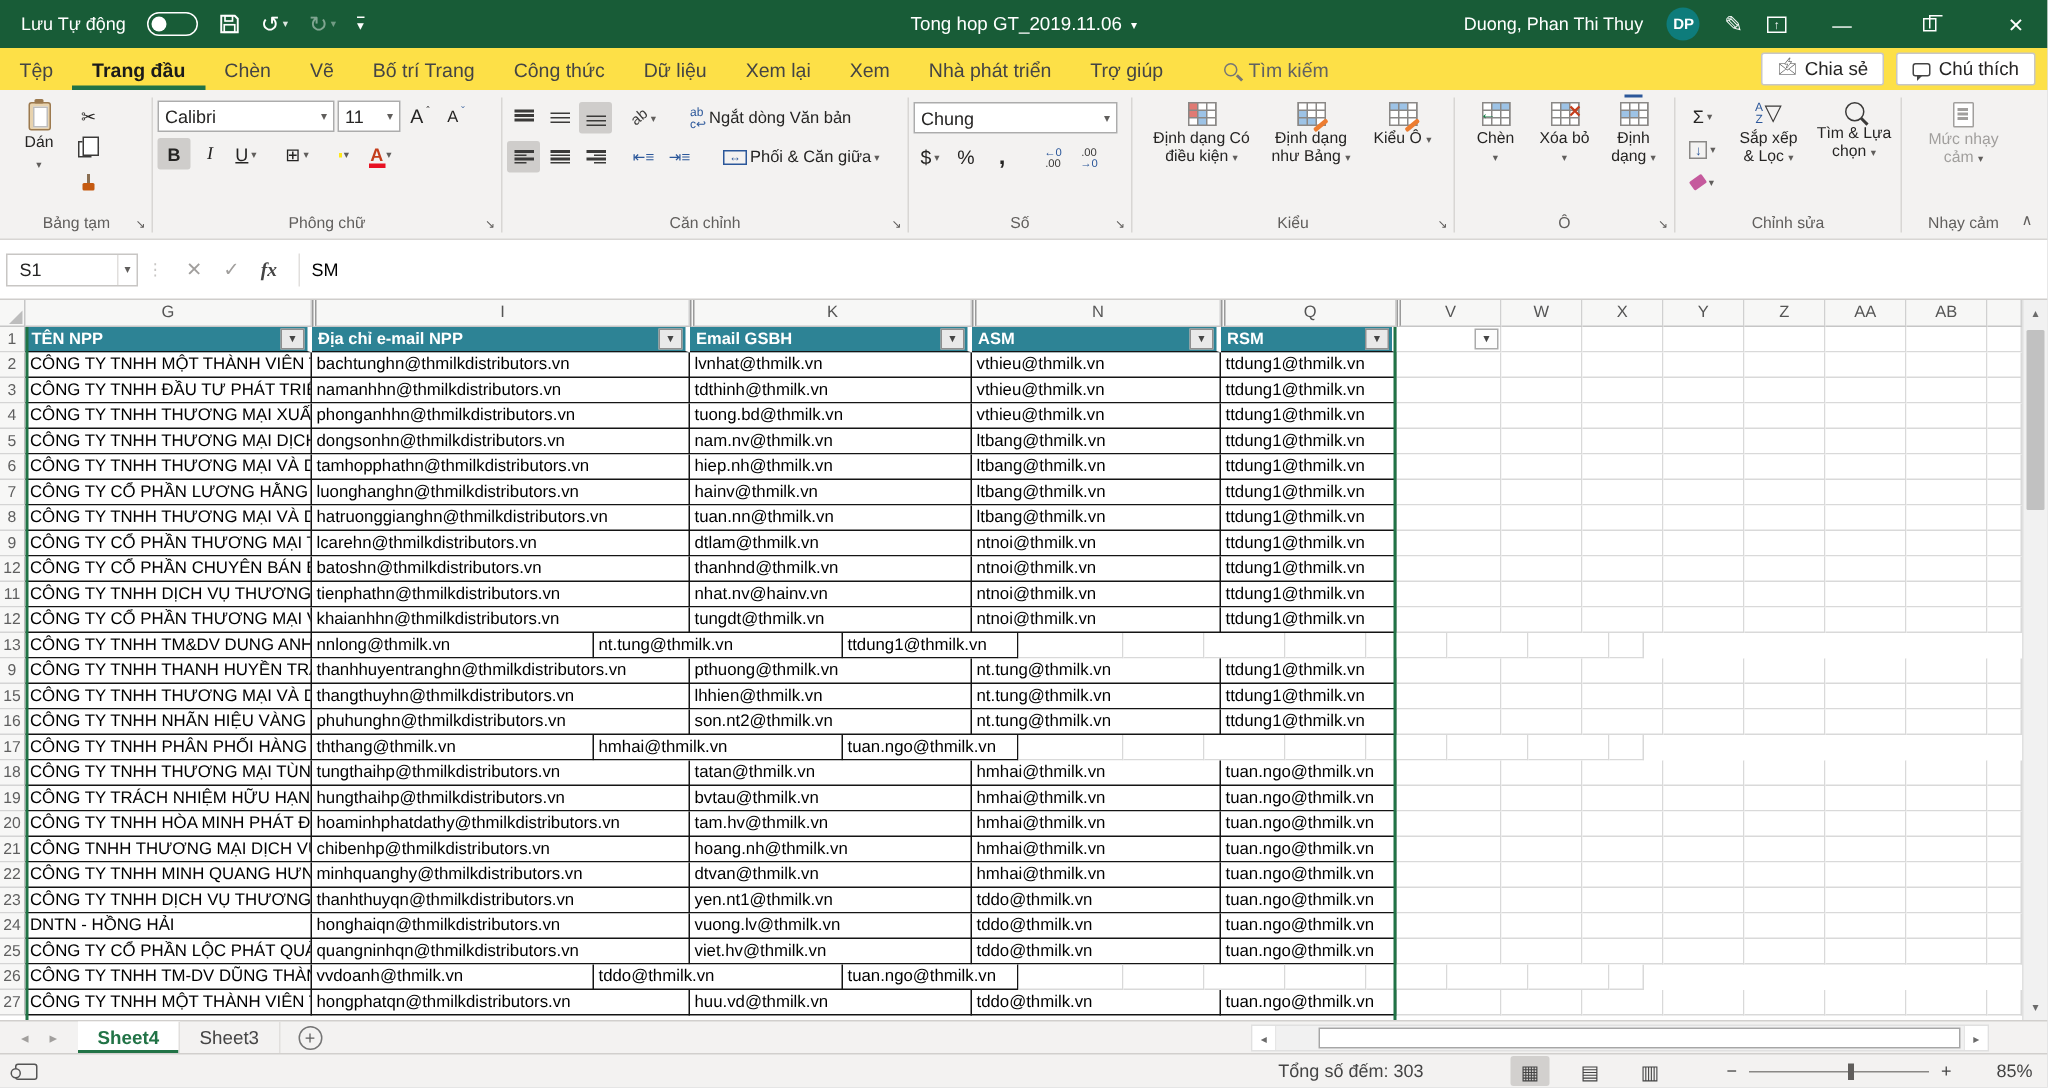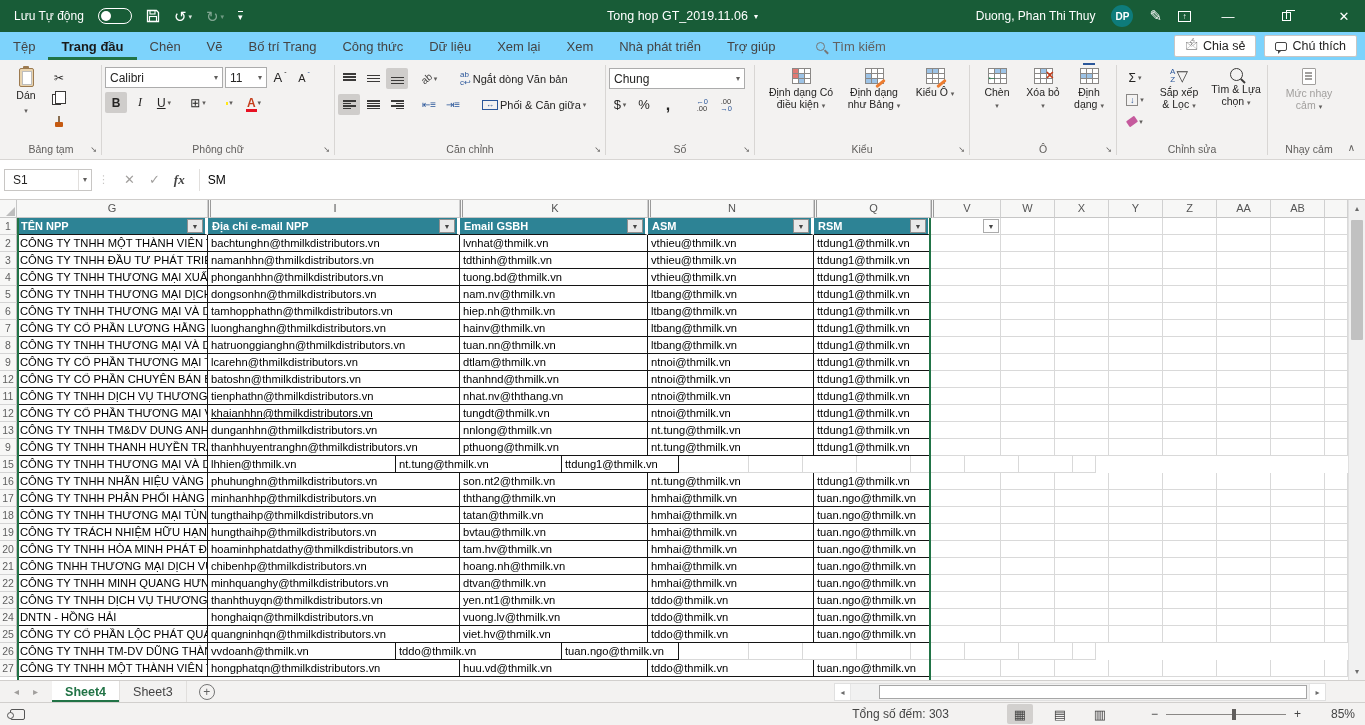--- a/index.html
+++ b/index.html
@@ -18,21 +18,21 @@
   .doc-title{position:absolute;left:50%;transform:translateX(-50%);display:flex;align-items:center;gap:6px;font-size:12.5px}
   .doc-title .dd{font-size:8px}
   .tb-right{margin-left:auto;display:flex;align-items:center;gap:16px;padding-right:0}
   .avatar{width:22px;height:22px;border-radius:50%;background:#0E7C7B;color:#fff;font-size:10px;font-weight:bold;display:flex;align-items:center;justify-content:center}
   .winbtn{width:42px;height:32px;display:flex;align-items:center;justify-content:center;font-size:13px}
   .restore{width:9px;height:9px;border:1px solid #fff;position:relative}
   .restore::after{content:"";position:absolute;left:2px;bottom:2px;width:8px;height:8px;border:1px solid #fff;border-right:none;border-bottom:none;background:transparent;top:-3px;left:3px}
   .ribdisp{width:13px;height:11px;border:1px solid #fff;display:flex;align-items:flex-start;justify-content:center;font-size:8px;line-height:9px}
 
   
-  .tabrow{height:28px;background:#7dd3fc;display:flex;align-items:stretch;font-size:13px;color:#444;position:relative}
+  .tabrow{height:28px;background:#fde047;display:flex;align-items:stretch;font-size:13px;color:#444;position:relative}
   .rtab{padding:0 13px;display:flex;align-items:center;cursor:default}
   .rtab.active{color:#1a1a1a;font-weight:bold;box-shadow:inset 0 -3px 0 #217346}
   .searchbox{display:flex;align-items:center;gap:7px;margin-left:28px;color:#616161}
   .mag{width:9px;height:9px;border:1.5px solid #767676;border-radius:50%;position:relative;display:inline-block}
   .mag::after{content:"";position:absolute;width:5px;height:1.5px;background:#767676;transform:rotate(45deg);left:7px;top:8px}
   .tabrow-right{position:absolute;right:8px;top:3px;display:flex;gap:8px}
   .pillbtn{border:1px solid #c8c6c4;background:#fff;height:22px;display:flex;align-items:center;gap:5px;padding:0 10px;font-size:12.5px;color:#252423;border-radius:2px}
   .bubble{width:12px;height:9px;border:1px solid #444;border-radius:2px;position:relative}
   .bubble::after{content:"";position:absolute;left:2px;bottom:-4px;border:2px solid transparent;border-top-color:#444;border-left-color:#444}
   .sharearrow{font-size:11px;color:#444}
@@ -749,52 +749,51 @@
           <div class="ecell" style="width: 54px;"></div>
           <div class="ecell" style="width: 54px;"></div>
           <div class="ecell" style="width: 54px;"></div>
           <div class="ecell" style="width: 54px;"></div>
           <div class="ecell" style="width: 23px;"></div>
         </div>
         <div class="xrow">
           <div class="rownum">11</div>
           <div class="dcell" style="width: 191px;">CÔNG TY TNHH DỊCH VỤ THƯƠNG M</div>
           <div class="dcell" style="width: 252px;">tienphathn@thmilkdistributors.vn</div>
-          <div class="dcell" style="width: 188px;">nhat.nv@ththang.vn</div>
+          <div class="dcell" style="width: 188px;">nhat.nv@hainv.vn</div>
           <div class="dcell" style="width: 166px;">ntnoi@thmilk.vn</div>
           <div class="dcell" style="width: 117px;">ttdung1@thmilk.vn</div>
           <div class="ecell" style="width: 70px;"></div>
           <div class="ecell" style="width: 54px;"></div>
           <div class="ecell" style="width: 54px;"></div>
           <div class="ecell" style="width: 54px;"></div>
           <div class="ecell" style="width: 54px;"></div>
           <div class="ecell" style="width: 54px;"></div>
           <div class="ecell" style="width: 54px;"></div>
           <div class="ecell" style="width: 23px;"></div>
         </div>
         <div class="xrow">
           <div class="rownum">12</div>
           <div class="dcell" style="width: 191px;">CÔNG TY CỔ PHẦN THƯƠNG MẠI VÀ</div>
-          <div class="dcell" style="width: 252px; text-decoration: underline;">khaianhhn@thmilkdistributors.vn</div>
+          <div class="dcell" style="width: 252px;">khaianhhn@thmilkdistributors.vn</div>
           <div class="dcell" style="width: 188px;">tungdt@thmilk.vn</div>
           <div class="dcell" style="width: 166px;">ntnoi@thmilk.vn</div>
           <div class="dcell" style="width: 117px;">ttdung1@thmilk.vn</div>
           <div class="ecell" style="width: 70px;"></div>
           <div class="ecell" style="width: 54px;"></div>
           <div class="ecell" style="width: 54px;"></div>
           <div class="ecell" style="width: 54px;"></div>
           <div class="ecell" style="width: 54px;"></div>
           <div class="ecell" style="width: 54px;"></div>
           <div class="ecell" style="width: 54px;"></div>
           <div class="ecell" style="width: 23px;"></div>
         </div>
         <div class="xrow">
           <div class="rownum">13</div>
           <div class="dcell" style="width: 191px;">CÔNG TY TNHH TM&amp;DV DUNG ANH</div>
-          <div class="dcell" style="width: 252px;">dunganhhn@thmilkdistributors.vn</div>
           <div class="dcell" style="width: 188px;">nnlong@thmilk.vn</div>
           <div class="dcell" style="width: 166px;">nt.tung@thmilk.vn</div>
           <div class="dcell" style="width: 117px;">ttdung1@thmilk.vn</div>
           <div class="ecell" style="width: 70px;"></div>
           <div class="ecell" style="width: 54px;"></div>
           <div class="ecell" style="width: 54px;"></div>
           <div class="ecell" style="width: 54px;"></div>
           <div class="ecell" style="width: 54px;"></div>
           <div class="ecell" style="width: 54px;"></div>
           <div class="ecell" style="width: 54px;"></div>
@@ -812,20 +811,21 @@
           <div class="ecell" style="width: 54px;"></div>
           <div class="ecell" style="width: 54px;"></div>
           <div class="ecell" style="width: 54px;"></div>
           <div class="ecell" style="width: 54px;"></div>
           <div class="ecell" style="width: 54px;"></div>
           <div class="ecell" style="width: 23px;"></div>
         </div>
         <div class="xrow">
           <div class="rownum">15</div>
           <div class="dcell" style="width: 191px;">CÔNG TY TNHH THƯƠNG MẠI VÀ DỊ</div>
+          <div class="dcell" style="width: 252px;">thangthuyhn@thmilkdistributors.vn</div>
           <div class="dcell" style="width: 188px;">lhhien@thmilk.vn</div>
           <div class="dcell" style="width: 166px;">nt.tung@thmilk.vn</div>
           <div class="dcell" style="width: 117px;">ttdung1@thmilk.vn</div>
           <div class="ecell" style="width: 70px;"></div>
           <div class="ecell" style="width: 54px;"></div>
           <div class="ecell" style="width: 54px;"></div>
           <div class="ecell" style="width: 54px;"></div>
           <div class="ecell" style="width: 54px;"></div>
           <div class="ecell" style="width: 54px;"></div>
           <div class="ecell" style="width: 54px;"></div>
@@ -843,21 +843,20 @@
           <div class="ecell" style="width: 54px;"></div>
           <div class="ecell" style="width: 54px;"></div>
           <div class="ecell" style="width: 54px;"></div>
           <div class="ecell" style="width: 54px;"></div>
           <div class="ecell" style="width: 54px;"></div>
           <div class="ecell" style="width: 23px;"></div>
         </div>
         <div class="xrow">
           <div class="rownum">17</div>
           <div class="dcell" style="width: 191px;">CÔNG TY TNHH PHÂN PHỐI HÀNG H</div>
-          <div class="dcell" style="width: 252px;">minhanhhp@thmilkdistributors.vn</div>
           <div class="dcell" style="width: 188px;">ththang@thmilk.vn</div>
           <div class="dcell" style="width: 166px;">hmhai@thmilk.vn</div>
           <div class="dcell" style="width: 117px;">tuan.ngo@thmilk.vn</div>
           <div class="ecell" style="width: 70px;"></div>
           <div class="ecell" style="width: 54px;"></div>
           <div class="ecell" style="width: 54px;"></div>
           <div class="ecell" style="width: 54px;"></div>
           <div class="ecell" style="width: 54px;"></div>
           <div class="ecell" style="width: 54px;"></div>
           <div class="ecell" style="width: 54px;"></div>

